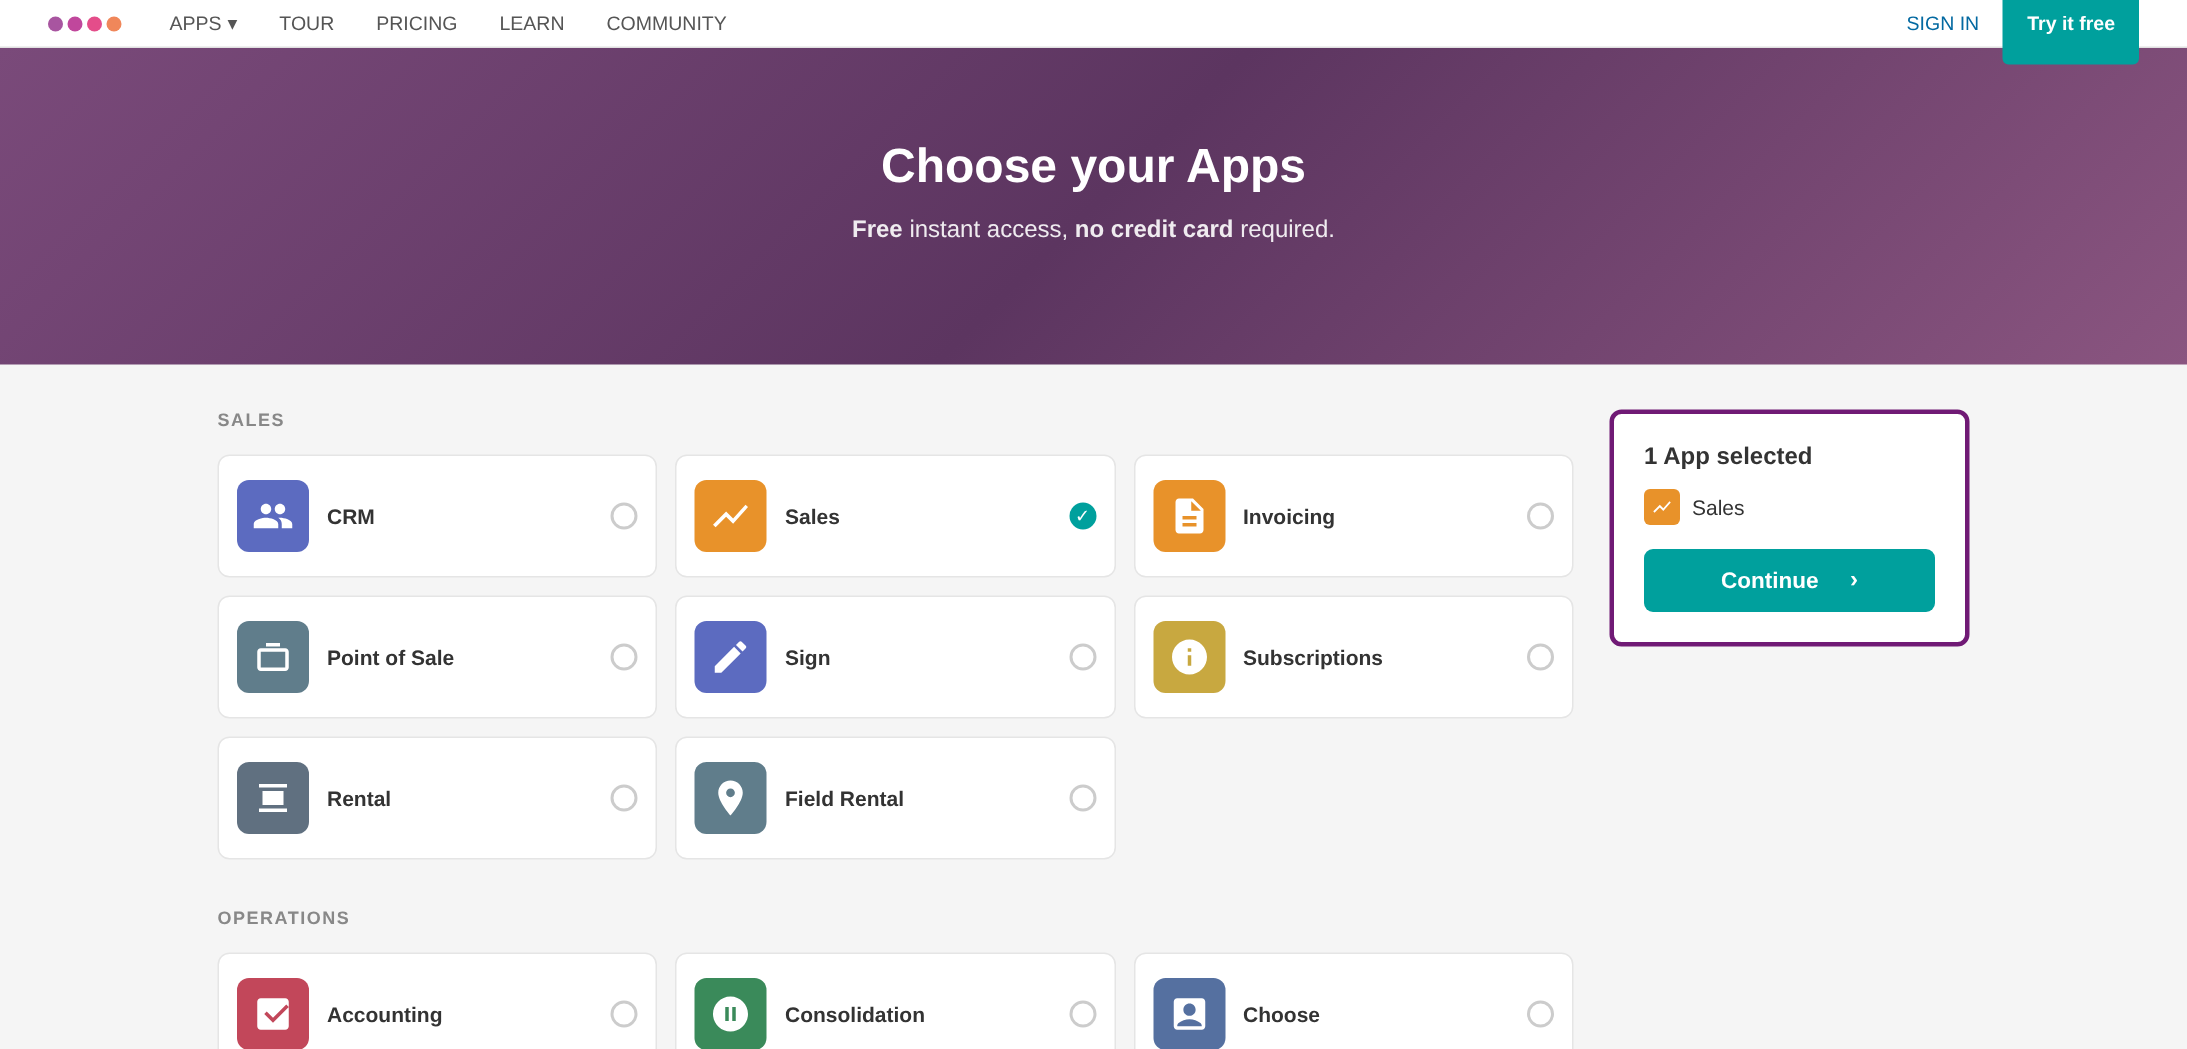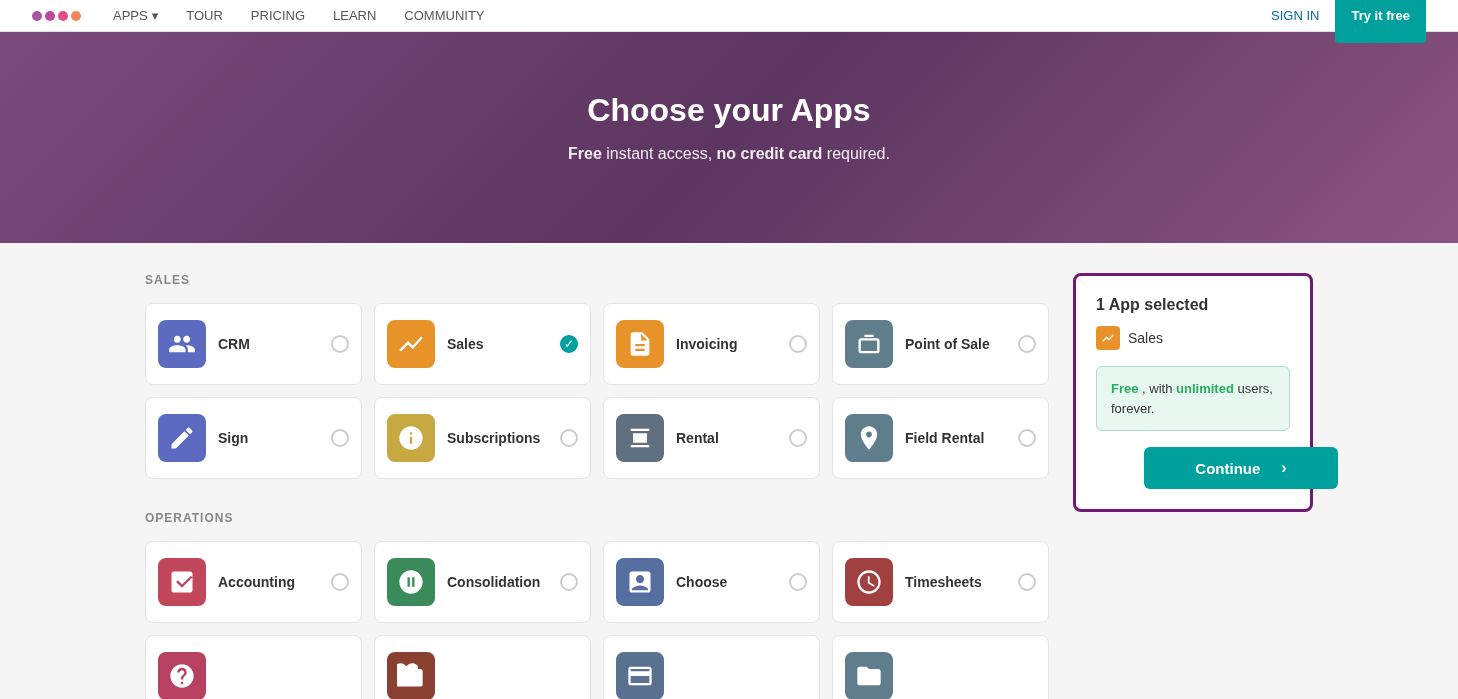--- a/index.html
+++ b/index.html
@@ -64,21 +64,21 @@
 
     .apps-panel { flex: 1; }
     .section-label {
       font-size: 12px; font-weight: 700; color: #888;
       letter-spacing: 1px; margin-bottom: 16px;
       text-transform: uppercase;
     }
 
     .apps-grid {
       display: grid;
-      grid-template-columns: repeat(4, 1fr);
+      grid-template-columns: repeat(3, 1fr);
       gap: 12px;
       margin-bottom: 32px;
     }
 
     .app-card {
       background: #fff;
       border: 1px solid #e5e5e5;
       border-radius: 8px;
       padding: 16px 12px;
       display: flex;
@@ -184,21 +184,20 @@
       border-radius: 6px;
       padding: 12px;
       width: 100%;
       font-size: 15px;
       font-weight: 600;
       cursor: pointer;
       display: flex;
       align-items: center;
       justify-content: center;
       gap: 21px;
-      margin-left: 48px;
     }
 
     .chevron-right { font-size: 16px; }
   </style>
 </head>
 <body>
 
 <nav class="navbar">
   <div class="navbar-logo">
     <div class="logo-circles">
@@ -423,25 +422,19 @@
         <span>App selected</span>
       </div>
       <div class="selected-app-item">
         <div class="selected-app-icon">
           <svg viewBox="0 0 24 24">
               <path d="M3.5 18.49l6-6.01 4 4L22 6.92l-1.41-1.41-7.09 7.97-4-4L2 16.99z"></path>
             </svg>
         </div>
         <span class="selected-app-name">Sales</span>
       </div>
-      <div class="free-banner">
-        <span class="free-text">Free</span>
-        <span>, with </span>
-        <span class="unlimited-text">unlimited</span>
-        <span> users, forever.</span>
-      </div>
       <button class="continue-btn">
         <span>Continue</span>
         <span class="chevron-right">›</span>
       </button>
     </div>
   </div>
 </div>
 
 </body></html>

